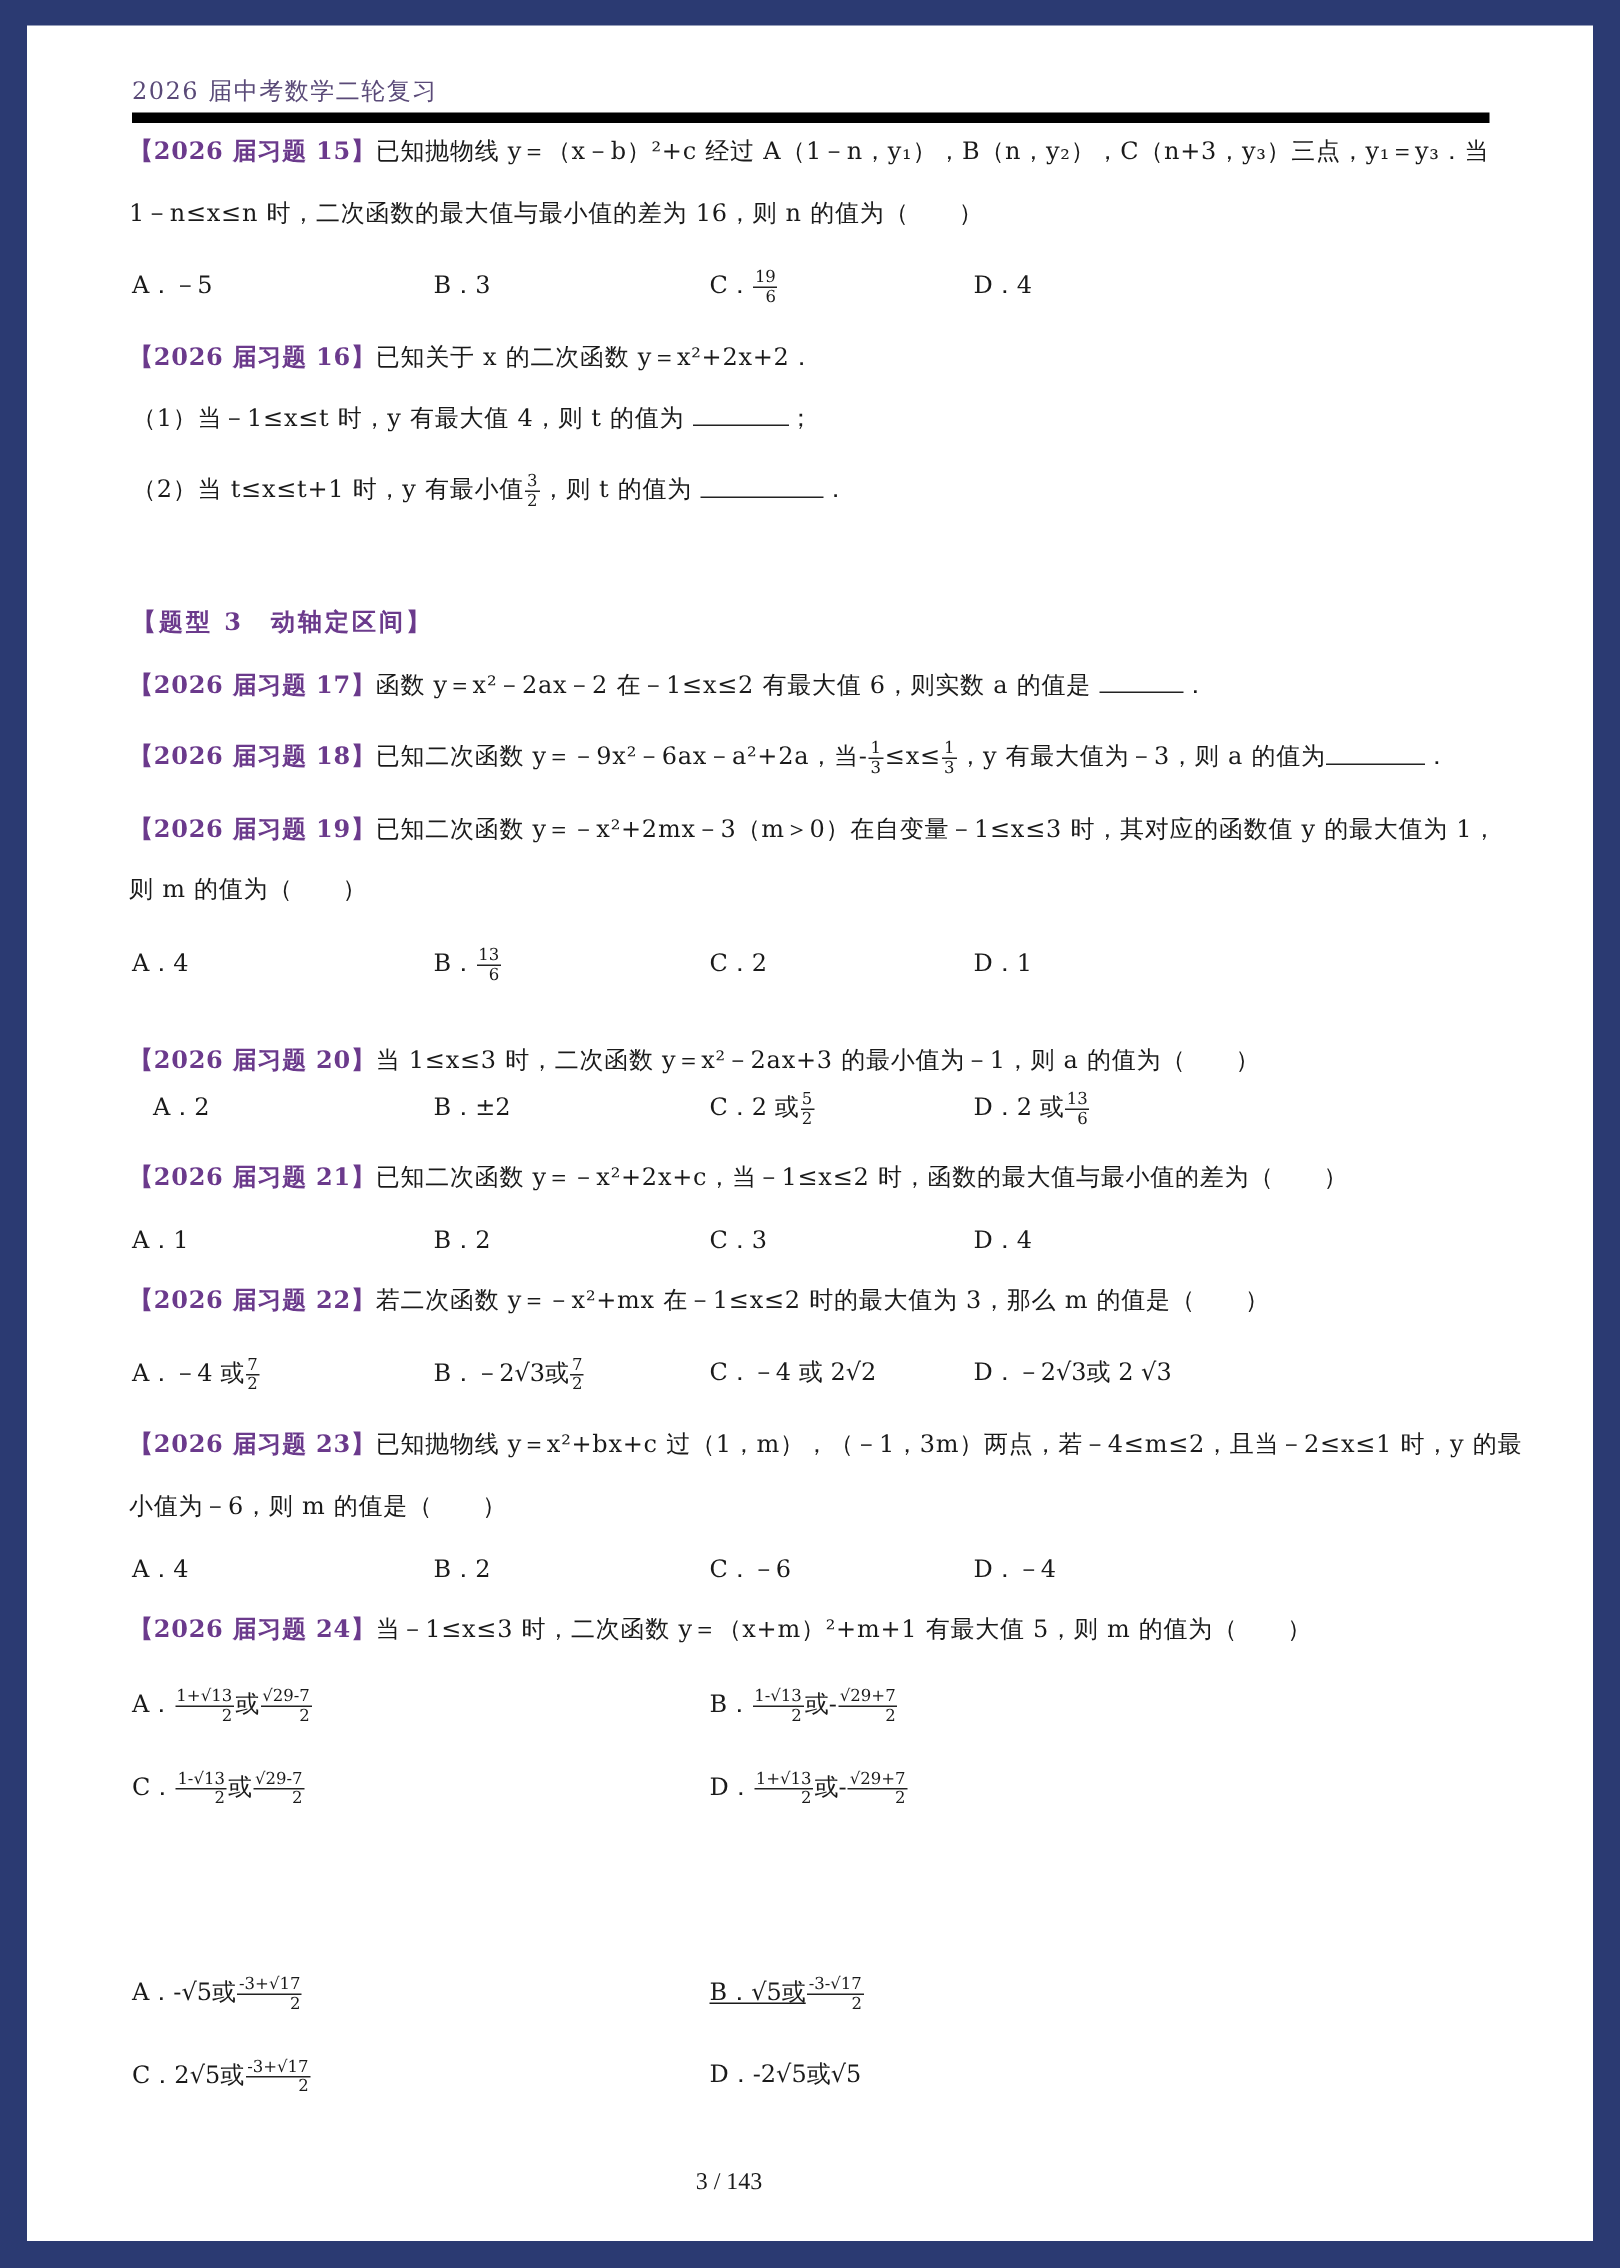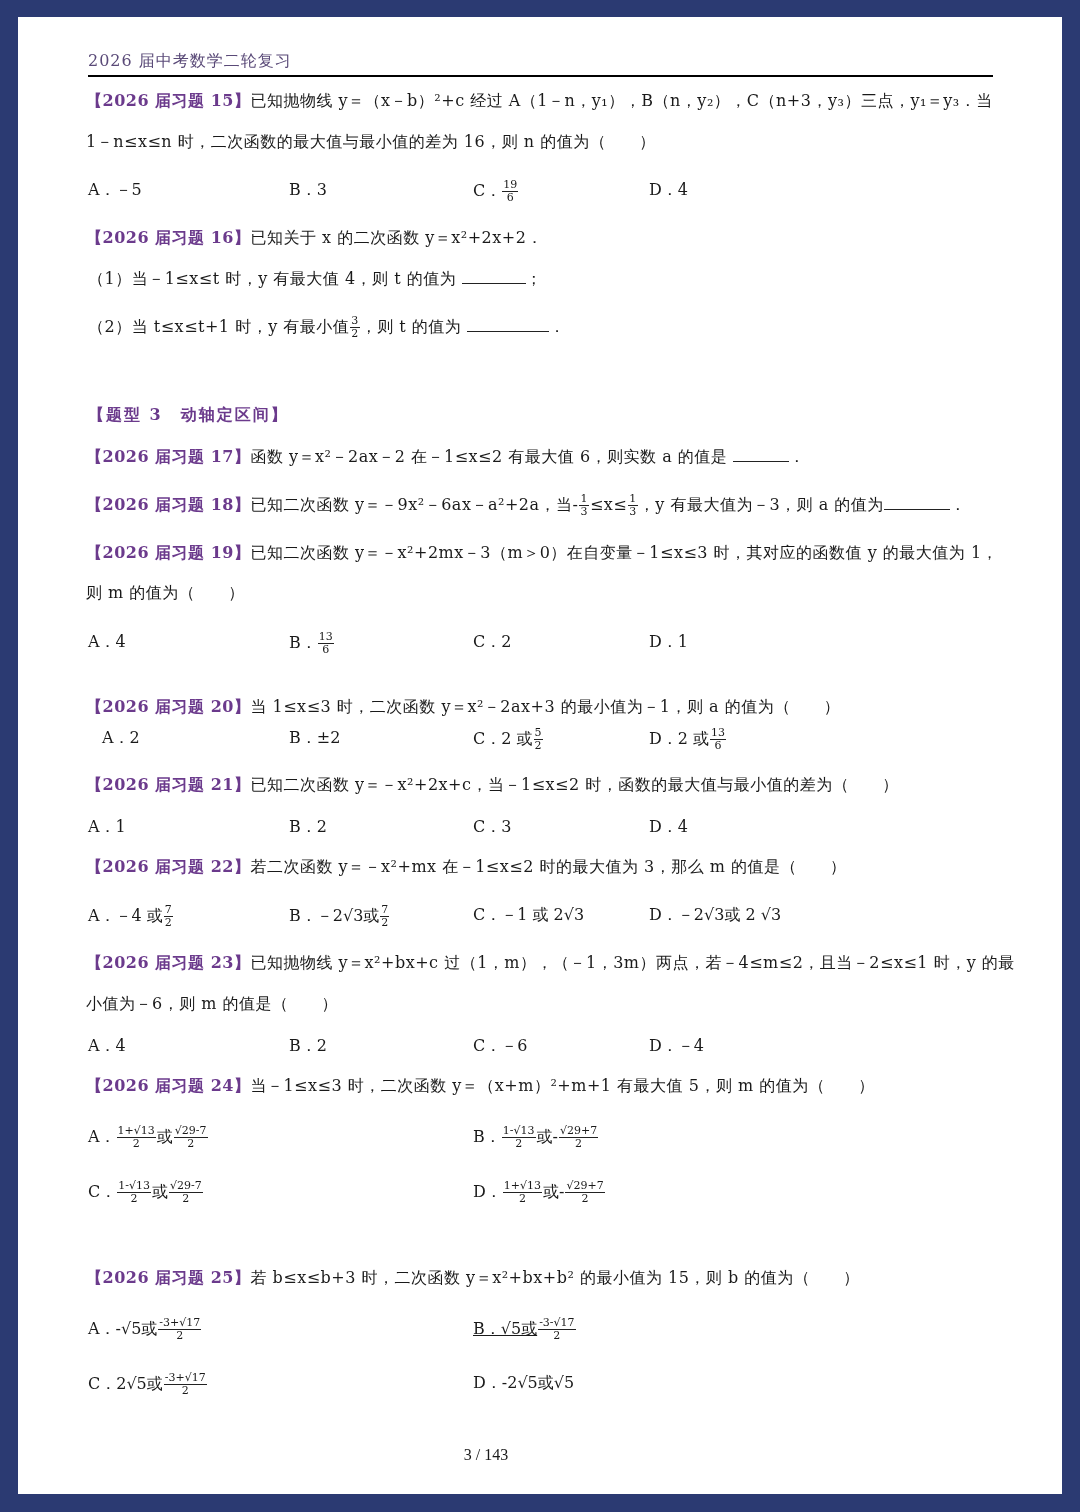--- a/index.html
+++ b/index.html
@@ -15,21 +15,21 @@
       position: absolute;
       left: 18px; top: 17px;
       width: 1044px; height: 1477px;
       background: #ffffff;
     }
     .header {
       position: absolute;
       left: 70px; top: 34px;
       width: 905px;
       height: 24px;
-      border-bottom: 2px solid #000000;
+      border-bottom: 7px solid #000000;
       font-size: 16px;
       color: #5a4a78;
       letter-spacing: 1px;
       line-height: 20px;
     }
     .line {
       position: absolute;
       left: 68px;
       font-size: 16px;
       line-height: 22px;
@@ -47,21 +47,21 @@
     }
     .opt {
       position: absolute;
       font-size: 16px;
       line-height: 22px;
       white-space: nowrap;
     }
     .frac {
       display: inline-block;
       vertical-align: middle;
-      text-align: center;
+      text-align: right;
       font-size: 11px;
       line-height: 12px;
       margin: 0 1px;
     }
     .frac .num { display: block; border-bottom: 1px solid #222; padding: 0 1px; }
     .frac .den { display: block; padding: 0 1px; }
     .blank {
       display: inline-block;
       border-bottom: 1px solid #222;
       height: 14px;
@@ -150,21 +150,21 @@
 
   <div class="line" style="top:839px;">
     <span class="label">【2026 届习题 22】</span><span>若二次函数 y＝－x²+mx 在－1≤x≤2 时的最大值为 3，那么 m 的值是（　　）</span>
   </div>
   <div class="opt" style="left:70px; top:887px;">
     <span>A．－4 或</span><span class="frac"><span class="num">7</span><span class="den">2</span></span>
   </div>
   <div class="opt" style="left:271px; top:887px;">
     <span>B．－2√3或</span><span class="frac"><span class="num">7</span><span class="den">2</span></span>
   </div>
-  <div class="opt" style="left:455px; top:887px;">C．－1 或 2√3</div>
+  <div class="opt" style="left:455px; top:887px;">C．－4 或 2√2</div>
   <div class="opt" style="left:631px; top:887px;">D．－2√3或 2 √3</div>
 
   <div class="line" style="top:935px;">
     <span class="label">【2026 届习题 23】</span><span>已知抛物线 y＝x²+bx+c 过（1，m），（－1，3m）两点，若－4≤m≤2，且当－2≤x≤1 时，y 的最</span>
   </div>
   <div class="line" style="top:976px;">小值为－6，则 m 的值是（　　）</div>
   <div class="opt" style="left:70px; top:1018px;">A．4</div>
   <div class="opt" style="left:271px; top:1018px;">B．2</div>
   <div class="opt" style="left:455px; top:1018px;">C．－6</div>
   <div class="opt" style="left:631px; top:1018px;">D．－4</div>
@@ -178,23 +178,20 @@
   <div class="opt" style="left:455px; top:1108px;">
     <span>B．</span><span class="frac"><span class="num">1-√13</span><span class="den">2</span></span><span>或</span><span>-</span><span class="frac"><span class="num">√29+7</span><span class="den">2</span></span>
   </div>
   <div class="opt" style="left:70px; top:1163px;">
     <span>C．</span><span class="frac"><span class="num">1-√13</span><span class="den">2</span></span><span>或</span><span></span><span class="frac"><span class="num">√29-7</span><span class="den">2</span></span>
   </div>
   <div class="opt" style="left:455px; top:1163px;">
     <span>D．</span><span class="frac"><span class="num">1+√13</span><span class="den">2</span></span><span>或</span><span>-</span><span class="frac"><span class="num">√29+7</span><span class="den">2</span></span>
   </div>
 
-  <div class="line" style="top:1250px;">
-    <span class="label">【2026 届习题 25】</span><span>若 b≤x≤b+3 时，二次函数 y＝x²+bx+b² 的最小值为 15，则 b 的值为（　　）</span>
-  </div>
   <div class="opt" style="left:70px; top:1300px;">
     <span>A．-√5或</span><span class="frac"><span class="num">-3+√17</span><span class="den">2</span></span>
   </div>
   <div class="opt" style="left:455px; top:1300px;text-decoration:underline;">
     <span>B．√5或</span><span class="frac"><span class="num">-3-√17</span><span class="den">2</span></span>
   </div>
   <div class="opt" style="left:70px; top:1355px;">
     <span>C．2√5或</span><span class="frac"><span class="num">-3+√17</span><span class="den">2</span></span>
   </div>
   <div class="opt" style="left:455px; top:1355px;">D．-2√5或√5</div>

